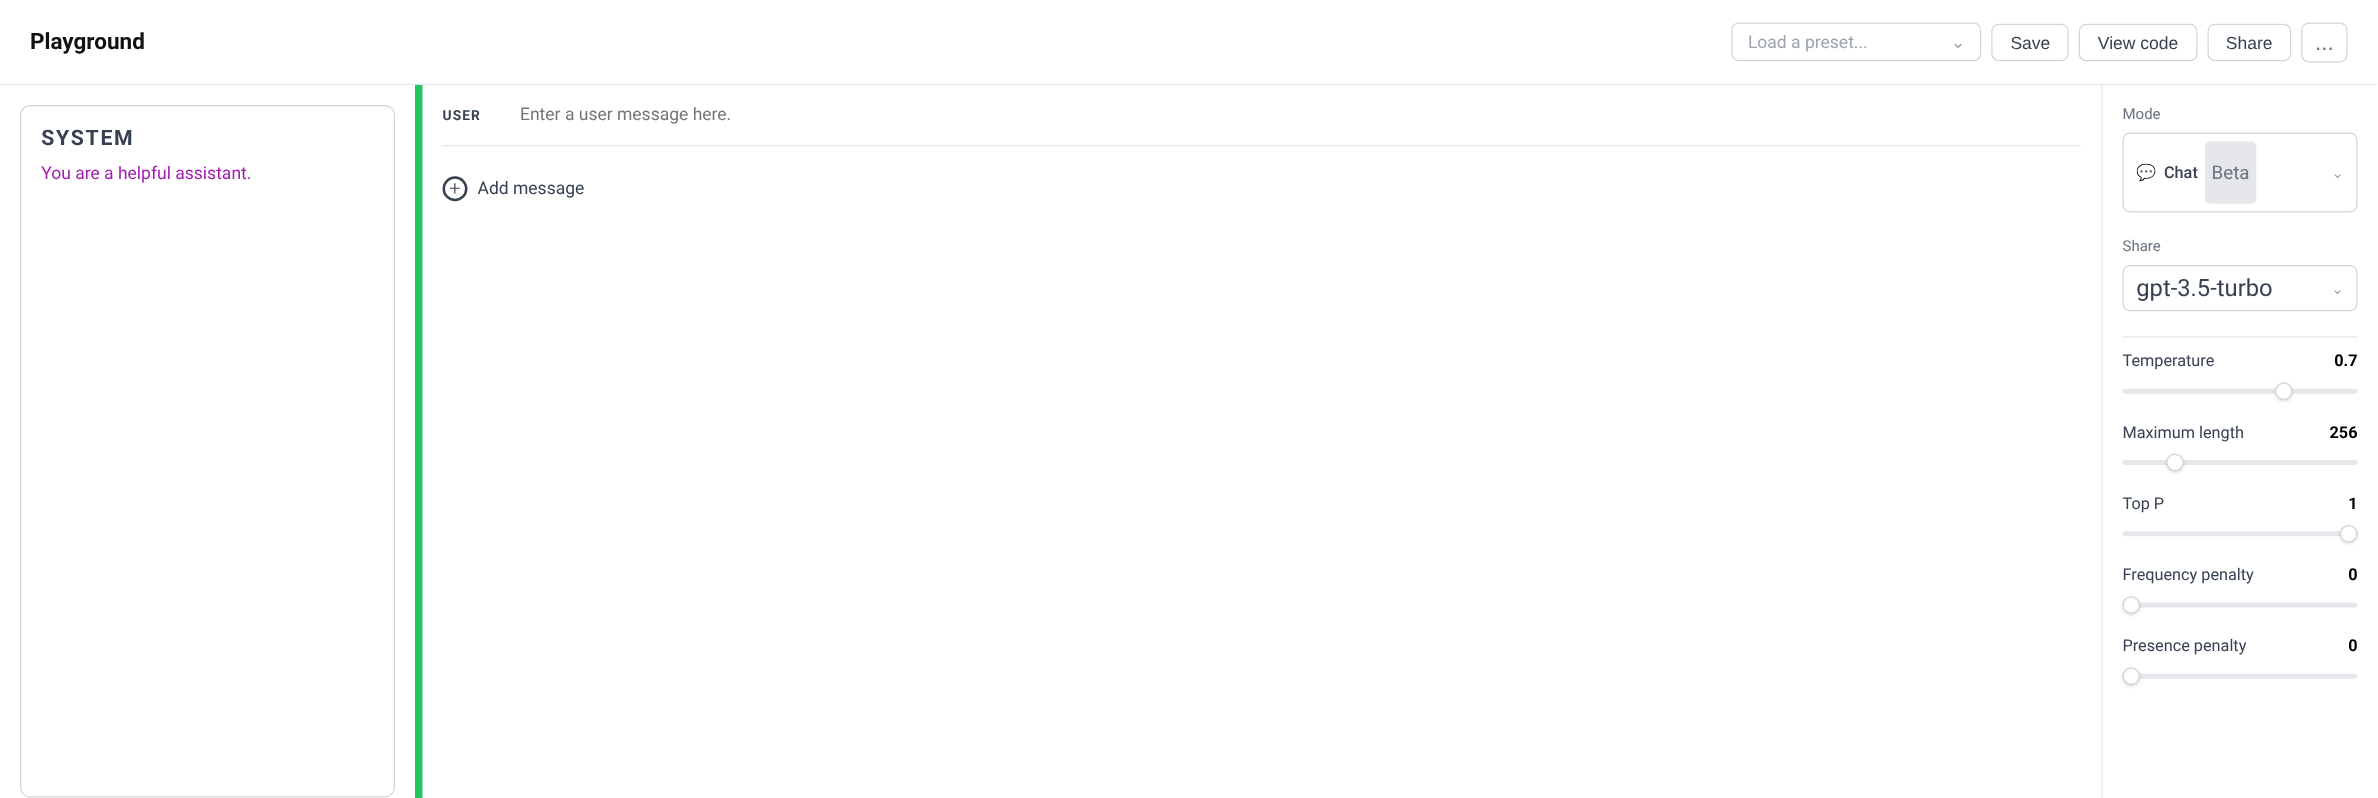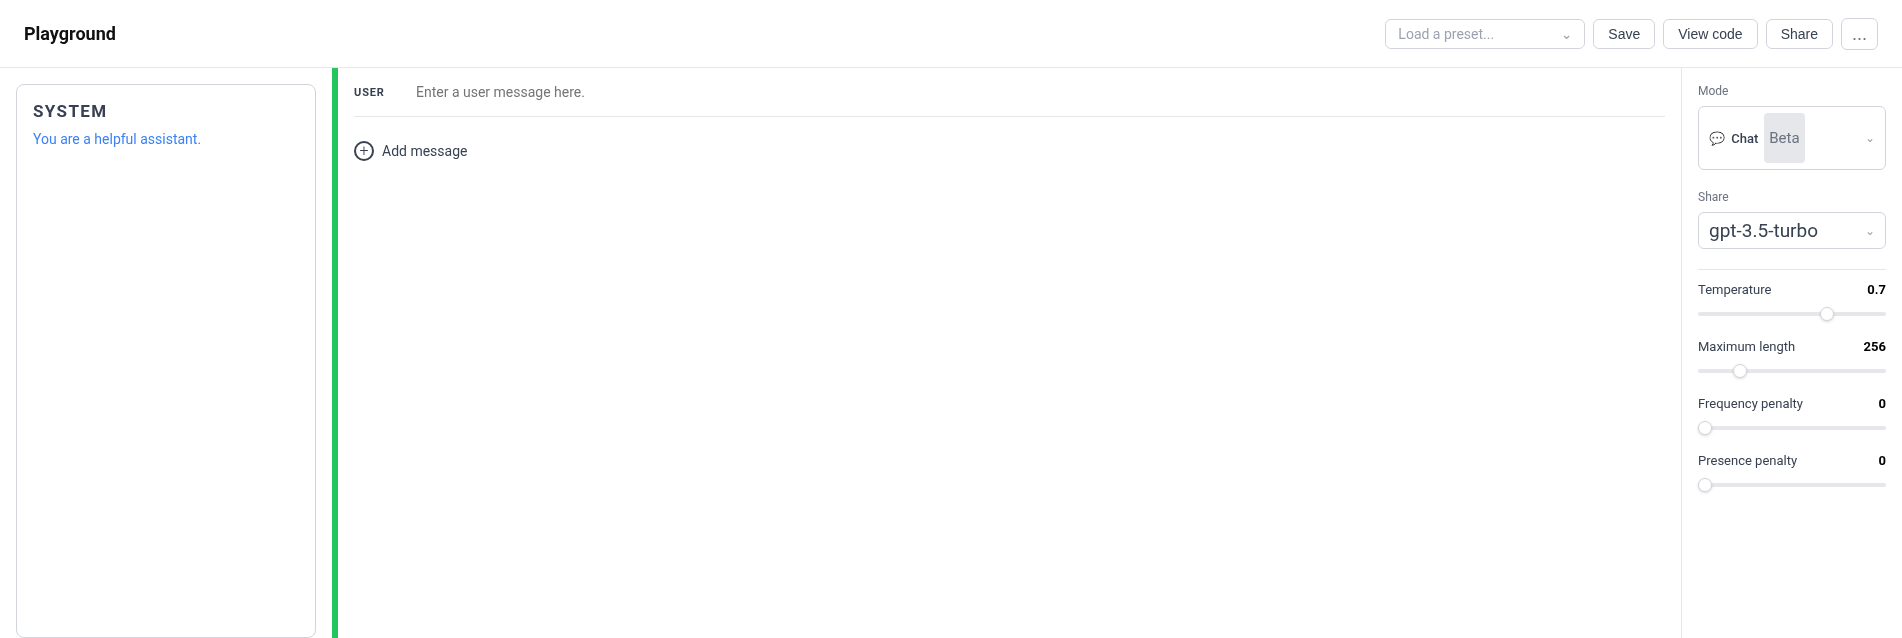--- a/index.html
+++ b/index.html
@@ -83,21 +83,21 @@
     .system-label {
       font-size: 17px;
       font-weight: 700;
       letter-spacing: 0.08em;
       color: #374151;
       margin-bottom: 10px;
       text-transform: uppercase;
     }
     .system-text {
       font-size: 14px;
-      color: #3b82f6;
+      color: #a21caf;
     }
     
     .chat-area {
       flex: 1;
       padding: 16px;
       display: flex;
       flex-direction: column;
       border-left: 6px solid #22c55e;
       border-right: 1px solid #e5e7eb;
       overflow-y: auto;
@@ -337,20 +337,29 @@
     <div class="settings-section">
       <div class="settings-row">
         <span class="settings-name">Maximum length</span>
         <span class="settings-value">256</span>
       </div>
       <div class="slider-container">
         <input type="range" min="0" max="100" value="20" style="">
       </div>
     </div>
 
+    <div class="settings-section">
+      <div class="settings-row">
+        <span class="settings-name">Top P</span>
+        <span class="settings-value">1</span>
+      </div>
+      <div class="slider-container">
+        <input type="range" min="0" max="100" value="100" style="">
+      </div>
+    </div>
 
     <div class="settings-section">
       <div class="settings-row">
         <span class="settings-name">Frequency penalty</span>
         <span class="settings-value">0</span>
       </div>
       <div class="slider-container">
         <input type="range" min="0" max="100" value="0" style="">
       </div>
     </div>

